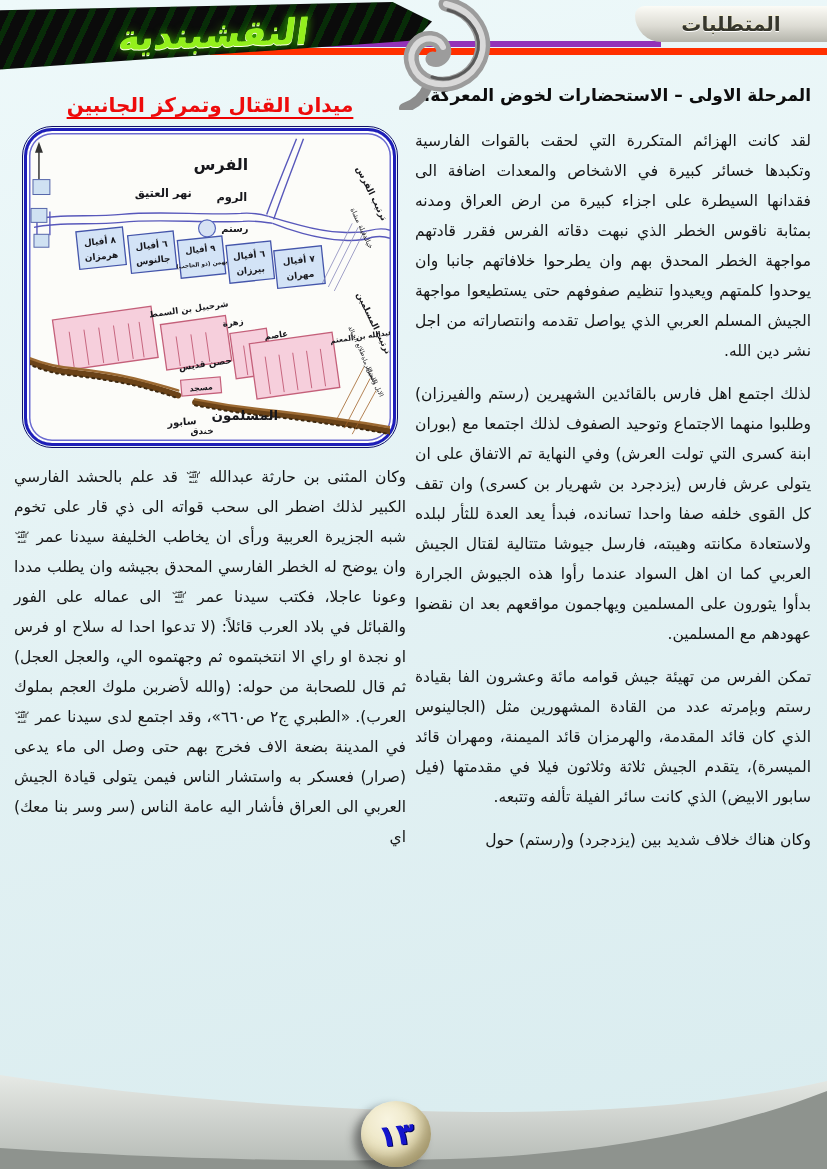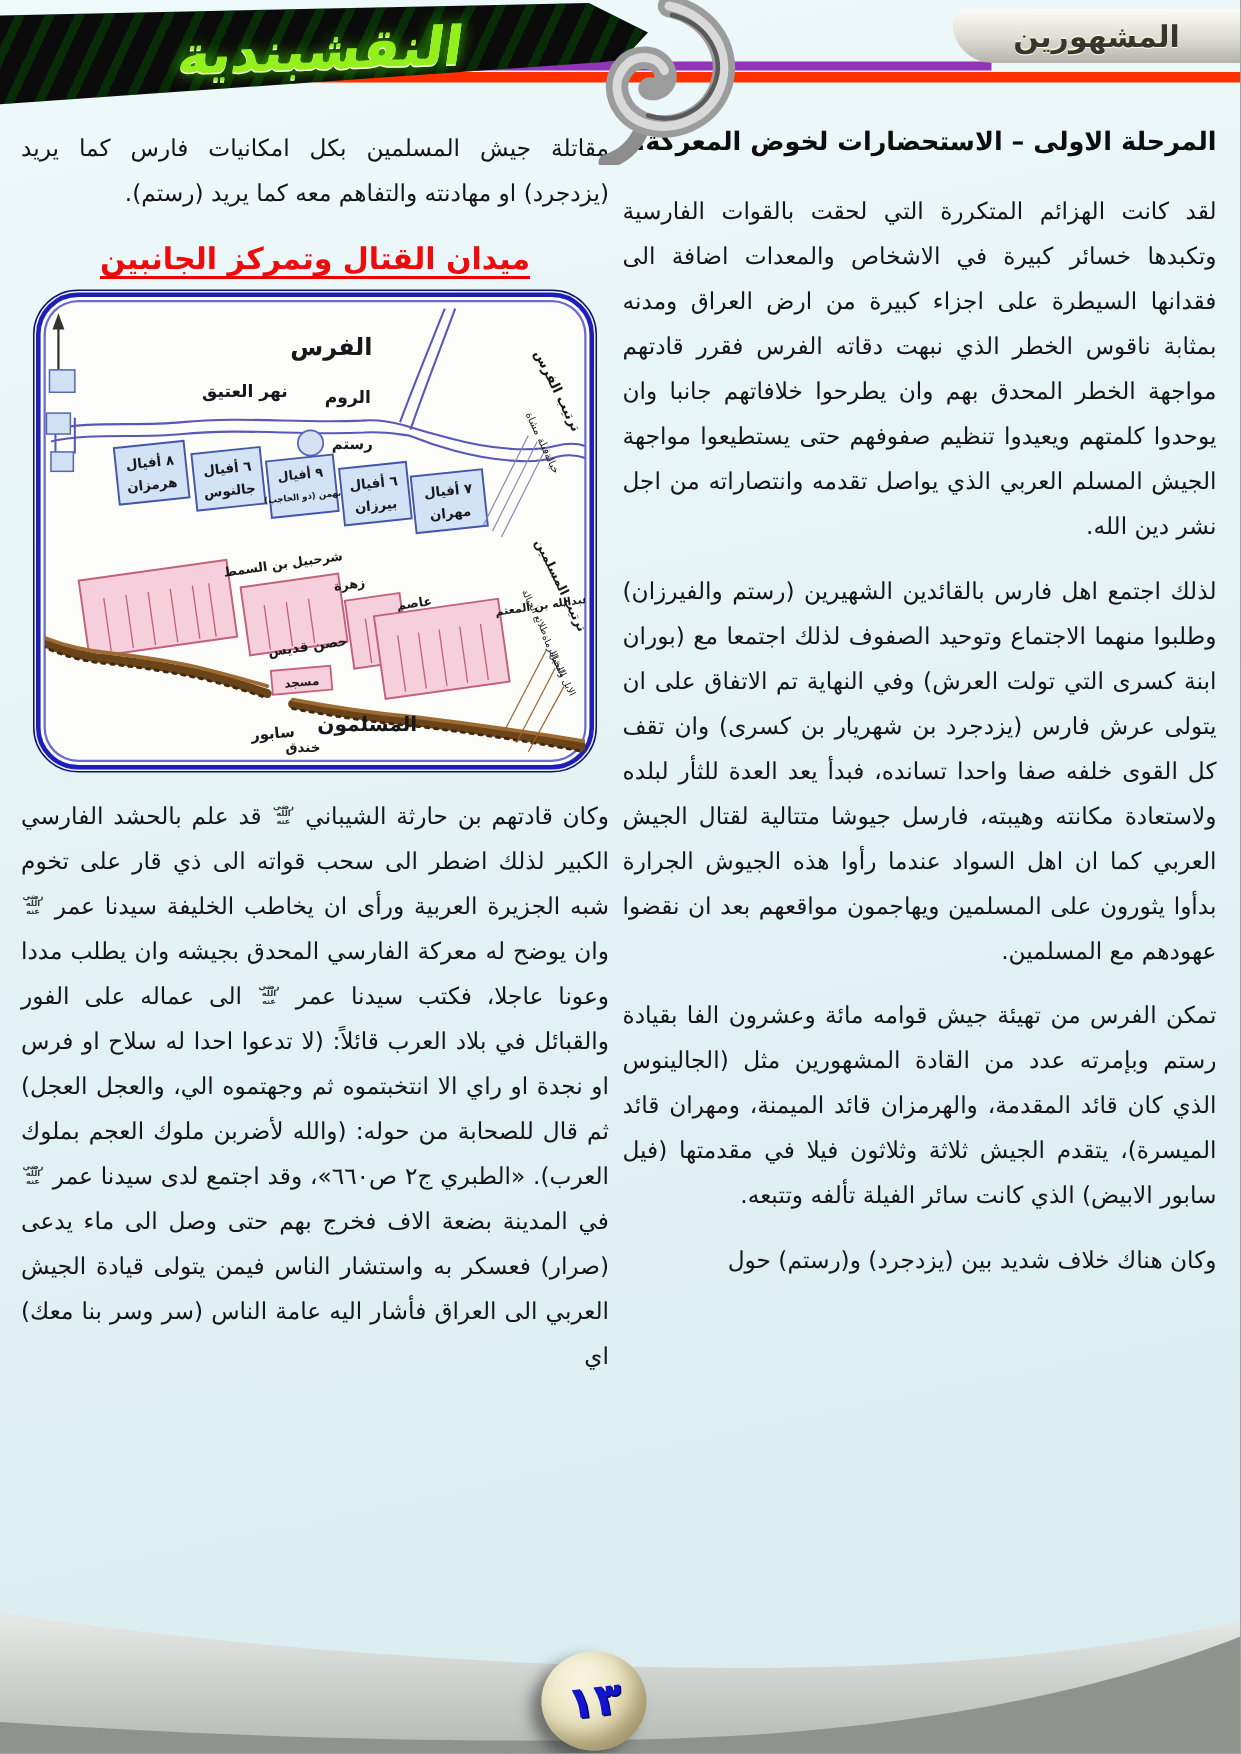--- a/index.html
+++ b/index.html
@@ -68,34 +68,33 @@
     <div class="banner-left">
       <span class="brand">النقشبندية</span>
     </div>
     <svg class="spiral" width="132" height="116" viewBox="0 0 132 116">
       <path d="M60,92 C55,104 46,111 36,114" fill="none" stroke="#8d8d8d" stroke-width="10" stroke-linecap="round"></path>
       <path d="M78,10 C106,16 121,42 112,65 C104,85 81,95 61,88 C45,82 38,63 48,51 C56,41 71,43 75,53 C78,61 71,67 65,65" fill="none" stroke="#9c9c9c" stroke-width="15" stroke-linecap="round"></path>
       <path d="M78,10 C106,16 121,42 112,65 C104,85 81,95 61,88 C45,82 38,63 48,51 C56,41 71,43 75,53" fill="none" stroke="#d9d9d9" stroke-width="6" stroke-linecap="round"></path>
       <path d="M80,16 C104,22 116,44 108,63 C101,80 82,89 64,83" fill="none" stroke="#5a5a5a" stroke-width="3" stroke-linecap="round"></path>
     </svg>
     <div class="banner-right">
-      <span class="section-title">المشهورين</span>
+      <span class="section-title">المتطلبات</span>
     </div>
   </div>
 
   <div class="col col-main">
     <h2 class="doc-subtitle">المرحلة الاولى – الاستحضارات لخوض المعركة.</h2>
     <p>لقد كانت الهزائم المتكررة التي لحقت بالقوات الفارسية وتكبدها خسائر كبيرة في الاشخاص والمعدات اضافة الى فقدانها السيطرة على اجزاء كبيرة من ارض العراق ومدنه بمثابة ناقوس الخطر الذي نبهت دقاته الفرس فقرر قادتهم مواجهة الخطر المحدق بهم وان يطرحوا خلافاتهم جانبا وان يوحدوا كلمتهم ويعيدوا تنظيم صفوفهم حتى يستطيعوا مواجهة الجيش المسلم العربي الذي يواصل تقدمه وانتصاراته من اجل نشر دين الله.</p>
     <p>لذلك اجتمع اهل فارس بالقائدين الشهيرين (رستم والفيرزان) وطلبوا منهما الاجتماع وتوحيد الصفوف لذلك اجتمعا مع (بوران ابنة كسرى التي تولت العرش) وفي النهاية تم الاتفاق على ان يتولى عرش فارس (يزدجرد بن شهريار بن كسرى) وان تقف كل القوى خلفه صفا واحدا تسانده، فبدأ يعد العدة للثأر لبلده ولاستعادة مكانته وهيبته، فارسل جيوشا متتالية لقتال الجيش العربي كما ان اهل السواد عندما رأوا هذه الجيوش الجرارة بدأوا يثورون على المسلمين ويهاجمون مواقعهم بعد ان نقضوا عهودهم مع المسلمين.</p>
     <p>تمكن الفرس من تهيئة جيش قوامه مائة وعشرون الفا بقيادة رستم وبإمرته عدد من القادة المشهورين مثل (الجالينوس الذي كان قائد المقدمة، والهرمزان قائد الميمنة، ومهران قائد الميسرة)، يتقدم الجيش ثلاثة وثلاثون فيلا في مقدمتها (فيل سابور الابيض) الذي كانت سائر الفيلة تألفه وتتبعه.</p>
     <p>وكان هناك خلاف شديد بين (يزدجرد) و(رستم) حول</p>
   </div>
 
   <div class="col col-side">
-    <p>مقاتلة جيش المسلمين بكل امكانيات فارس كما يريد (يزدجرد) او مهادنته والتفاهم معه كما يريد (رستم).</p>
     <h3 class="map-title">ميدان القتال وتمركز الجانبين</h3>
 
     <div class="map-frame">
       <svg viewBox="0 0 362 304">
 
         <g stroke="#333" stroke-width="1.5">
           <line x1="9" y1="44" x2="9" y2="14"></line>
             <polygon points="5,17 9,6 13,17" fill="#333" stroke="none"></polygon>
         </g>
 
@@ -234,25 +233,25 @@
           <text transform="translate(358,220) rotate(64)" font-size="8.5" font-weight="bold">ترتيب المسلمين</text>
           <text transform="translate(334,222) rotate(64)" font-size="6.3">طلائع الخيالة</text>
           <text transform="translate(340,237) rotate(64)" font-size="6.3">الرماة</text>
           <text transform="translate(346,250) rotate(64)" font-size="6.3">المشاة</text>
           <text transform="translate(352,263) rotate(64)" font-size="6.3">الابل والخيل</text>
         </g>
       </svg>
     </div>
 
     <p>
-      <span>وكان قادتهم بن حارثة الشيباني</span>
+      <span>وكان المثنى بن حارثة عبدالله</span>
       <span class="ra">رضي الله عنه</span>
       <span>قد علم بالحشد الفارسي الكبير لذلك اضطر الى سحب قواته الى ذي قار على تخوم شبه الجزيرة العربية ورأى ان يخاطب الخليفة سيدنا عمر</span>
       <span class="ra">رضي الله عنه</span>
-      <span>وان يوضح له معركة الفارسي المحدق بجيشه وان يطلب مددا وعونا عاجلا، فكتب سيدنا عمر</span>
+      <span>وان يوضح له الخطر الفارسي المحدق بجيشه وان يطلب مددا وعونا عاجلا، فكتب سيدنا عمر</span>
       <span class="ra">رضي الله عنه</span>
       <span>الى عماله على الفور والقبائل في بلاد العرب قائلاً: (لا تدعوا احدا له سلاح او فرس او نجدة او راي الا انتخبتموه ثم وجهتموه الي، والعجل العجل) ثم قال للصحابة من حوله: (والله لأضربن ملوك العجم بملوك العرب). «الطبري ج٢ ص٦٦٠»، وقد اجتمع لدى سيدنا عمر</span>
       <span class="ra">رضي الله عنه</span>
       <span>في المدينة بضعة الاف فخرج بهم حتى وصل الى ماء يدعى (صرار) فعسكر به واستشار الناس فيمن يتولى قيادة الجيش العربي الى العراق فأشار اليه عامة الناس (سر وسر بنا معك) اي</span>
     </p>
   </div>
 
   <svg class="footer-swoosh" width="827" height="118" viewBox="0 0 827 118">
     <defs>
       <linearGradient id="sg" x1="0" y1="0" x2="0" y2="1">

